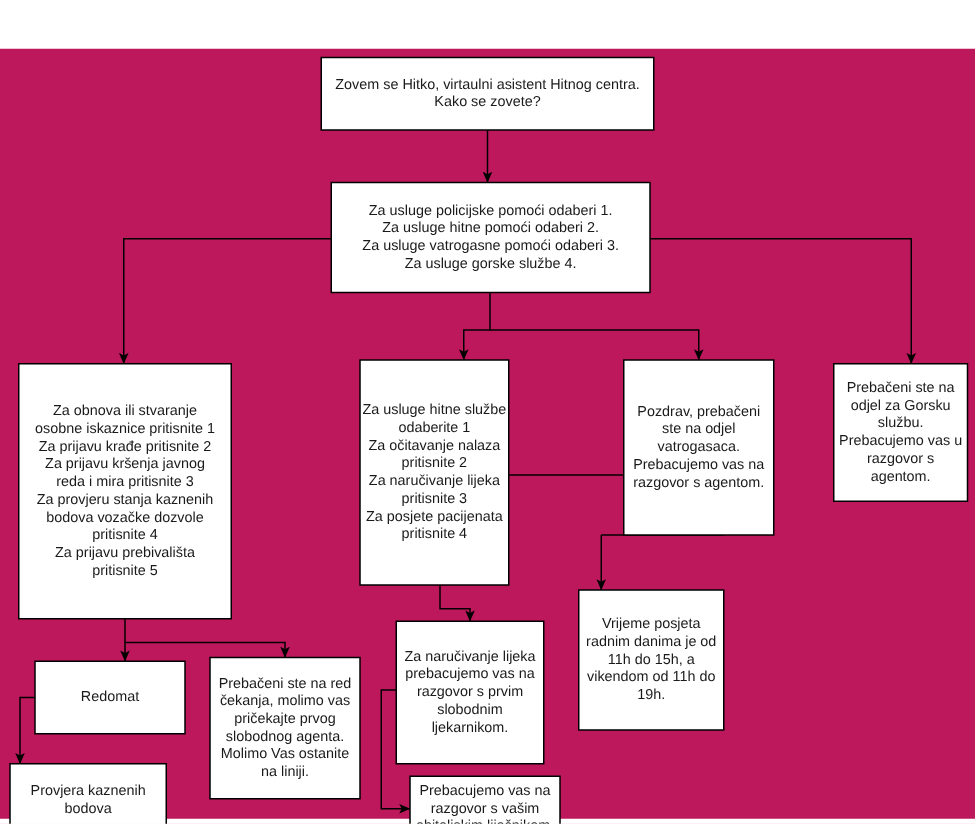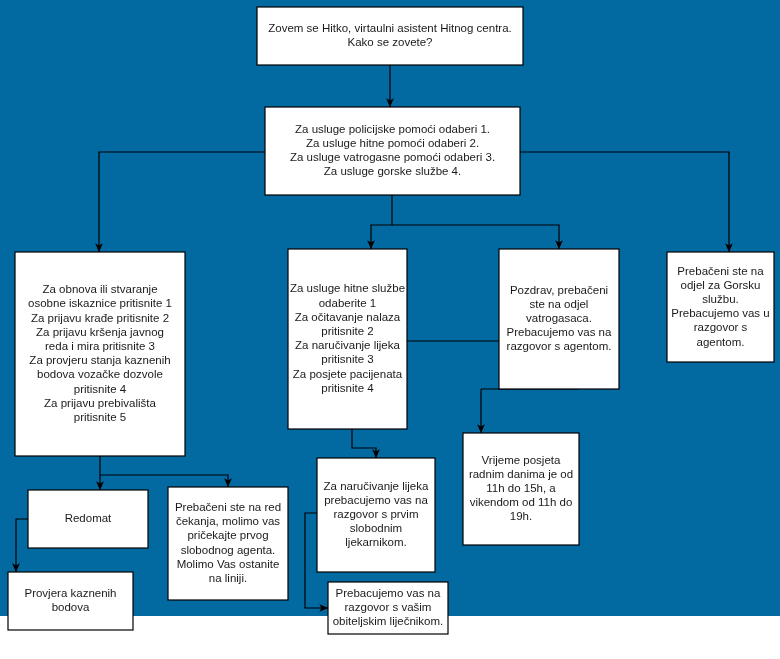--- a/index.html
+++ b/index.html
@@ -10,21 +10,22 @@
   body {
     width: 780px;
     height: 659px;
     font-family: "Liberation Sans", sans-serif;
     overflow: hidden;
   }
   #flowchart-root {
     position: relative;
     width: 780px;
     height: 616px;
-    background: #0369a1;
+    background: #be185d;
+    margin-top: 39px;
   }
   svg#diagram {
     display: block;
     width: 780px;
     height: 659px;
   }
   .node-box {
     fill: #ffffff;
     stroke: #000000;
     stroke-width: 1.2;

